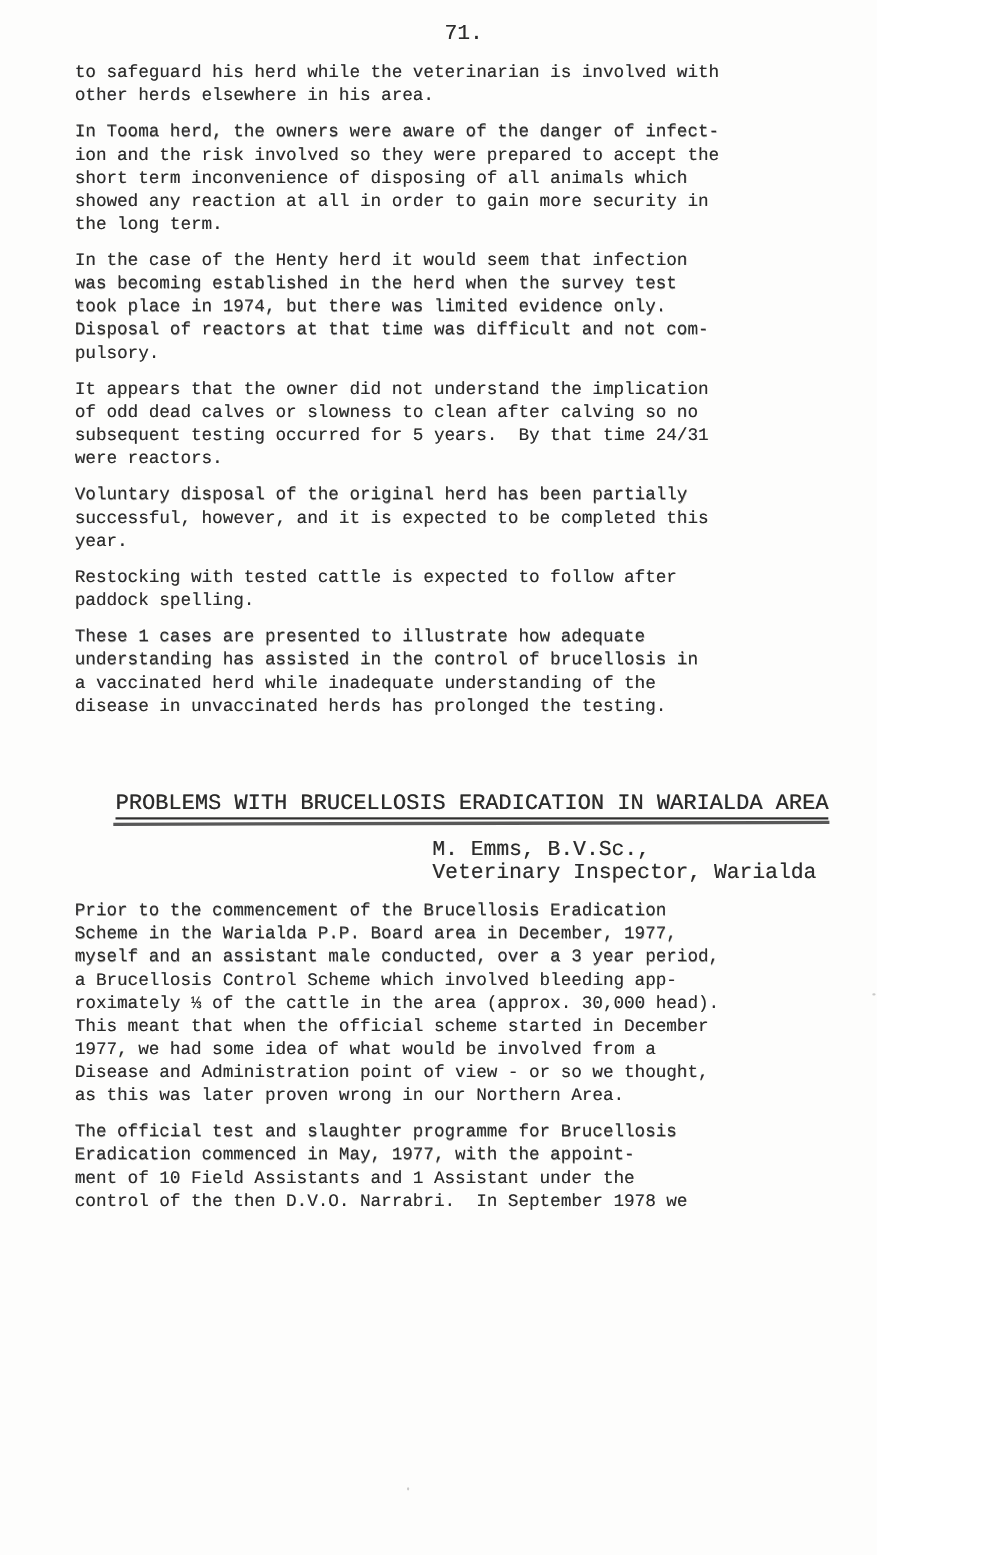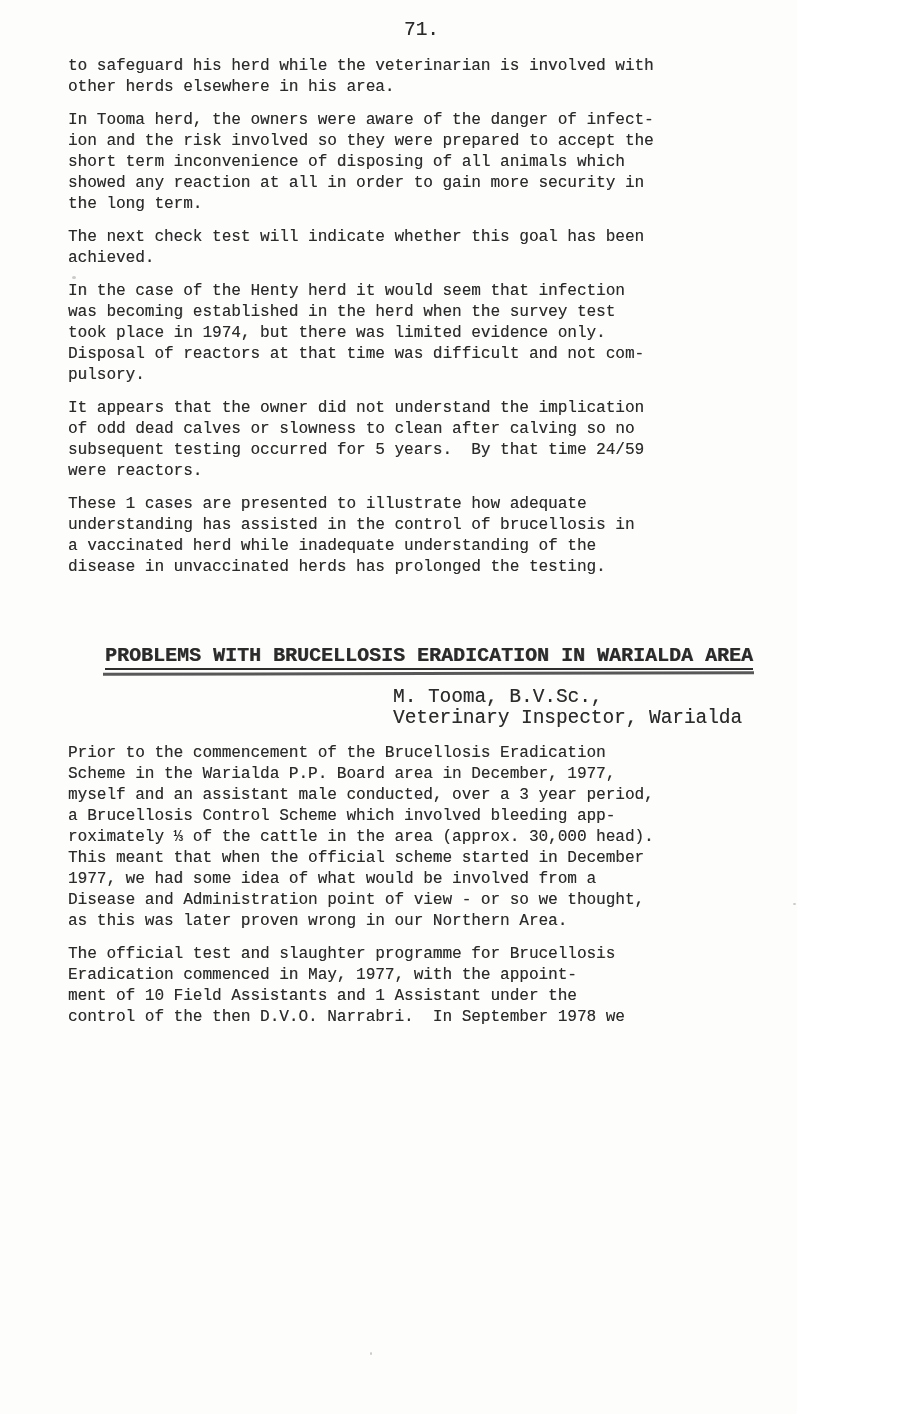--- a/index.html
+++ b/index.html
@@ -35,21 +35,21 @@
     margin: 0 0 12px 0;
     font-size: 16px;
     line-height: 21px;
     white-space: pre-wrap;
     text-shadow: 0.3px 0.3px 0.5px rgba(45,45,45,0.5);
   }
   .heading {
     margin: 67px 0 0 37px;
     font-size: 20px;
     line-height: 21px;
-    font-weight: bold;
+    font-weight: normal;
     white-space: pre;
     text-shadow: 0.4px 0.4px 0.6px rgba(35,35,35,0.65);
   }
   .heading-underline {
     position: relative;
     display: inline-block;
     border-bottom: 2.5px solid #2e2e2e;
     padding-bottom: 2px;
   }
   .heading-underline::after {
@@ -84,40 +84,43 @@
   <div class="page-number">71.</div>
 
   <div class="content">
     <p class="doc">to safeguard his herd while the veterinarian is involved with
 other herds elsewhere in his area.</p>
     <p class="doc">In Tooma herd, the owners were aware of the danger of infect-
 ion and the risk involved so they were prepared to accept the
 short term inconvenience of disposing of all animals which
 showed any reaction at all in order to gain more security in
 the long term.</p>
-    <p class="doc">The next check test will indicate whether this goal has been
-achieved.</p>
     <p class="doc">In the case of the Henty herd it would seem that infection
 was becoming established in the herd when the survey test
 took place in 1974, but there was limited evidence only.
 Disposal of reactors at that time was difficult and not com-
 pulsory.</p>
     <p class="doc">It appears that the owner did not understand the implication
 of odd dead calves or slowness to clean after calving so no
-subsequent testing occurred for 5 years.  By that time 24/59
+subsequent testing occurred for 5 years.  By that time 24/31
 were reactors.</p>
+    <p class="doc">Voluntary disposal of the original herd has been partially
+successful, however, and it is expected to be completed this
+year.</p>
+    <p class="doc">Restocking with tested cattle is expected to follow after
+paddock spelling.</p>
     <p class="doc">These 1 cases are presented to illustrate how adequate
 understanding has assisted in the control of brucellosis in
 a vaccinated herd while inadequate understanding of the
 disease in unvaccinated herds has prolonged the testing.</p>
 
     <h2 class="heading"><span class="heading-underline">PROBLEMS WITH BRUCELLOSIS ERADICATION IN WARIALDA AREA</span></h2>
 
     <div class="byline">
-      <div>M. Tooma, B.V.Sc.,</div>
+      <div>M. Emms, B.V.Sc.,</div>
       <div>Veterinary Inspector, Warialda</div>
     </div>
 
     <p class="doc">Prior to the commencement of the Brucellosis Eradication
 Scheme in the Warialda P.P. Board area in December, 1977,
 myself and an assistant male conducted, over a 3 year period,
 a Brucellosis Control Scheme which involved bleeding app-
 roximately ⅓ of the cattle in the area (approx. 30,000 head).
 This meant that when the official scheme started in December
 1977, we had some idea of what would be involved from a

